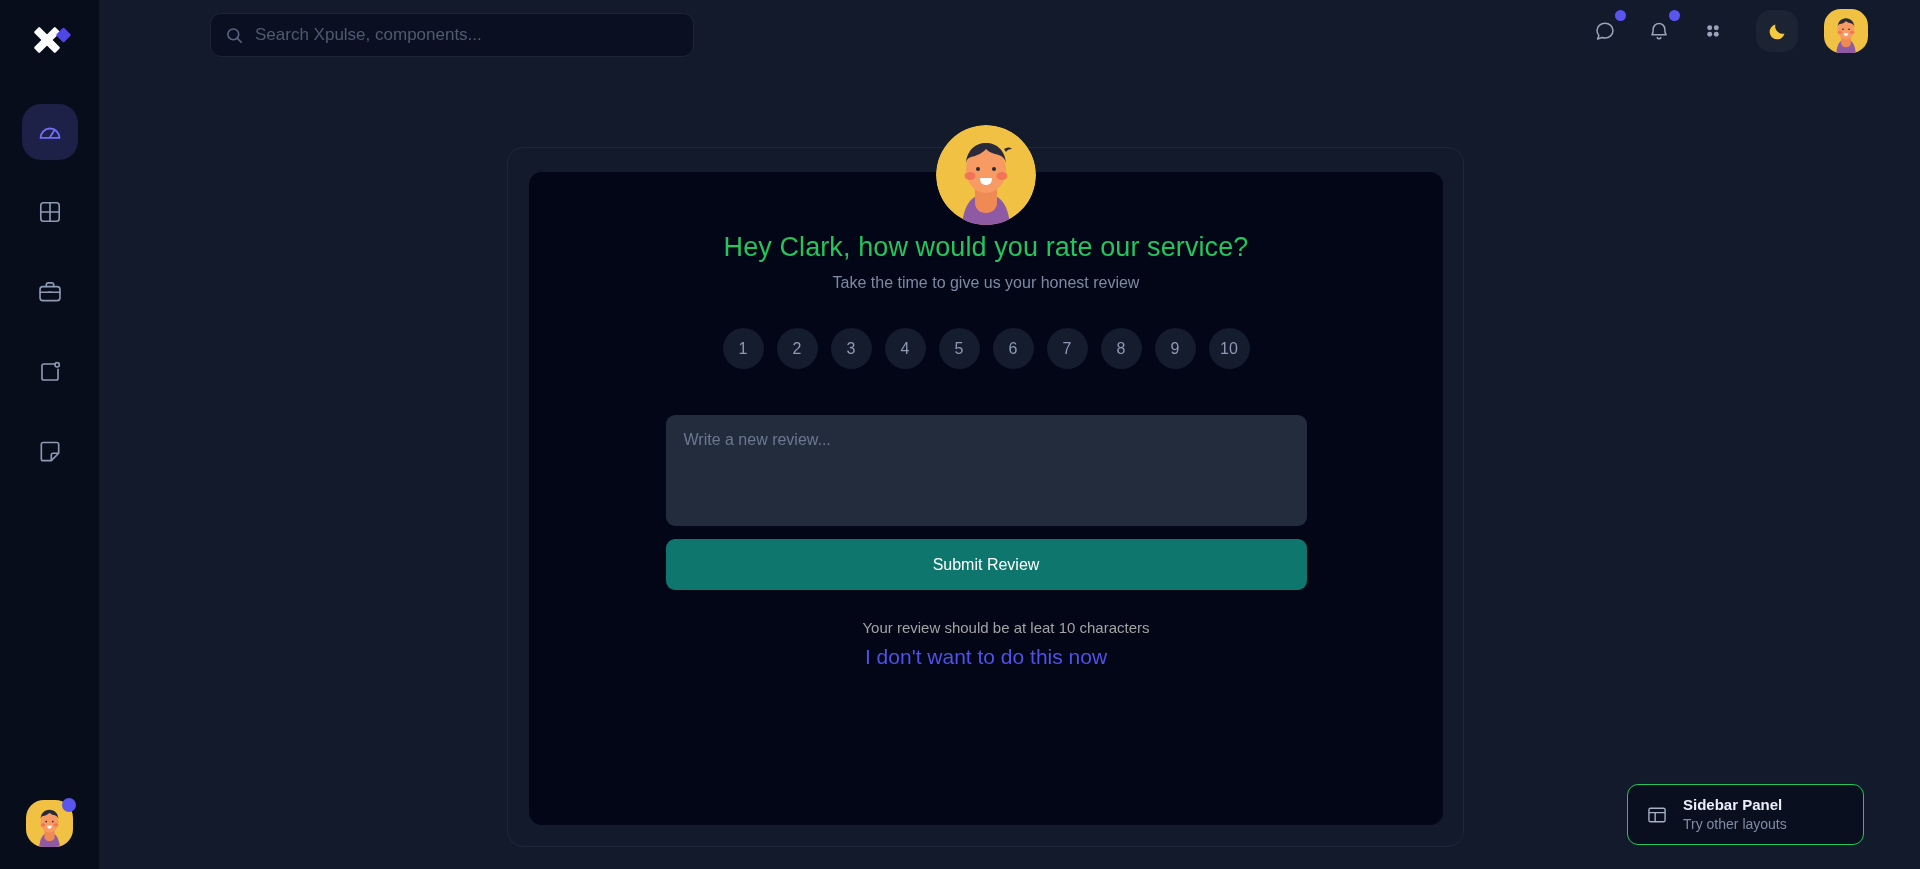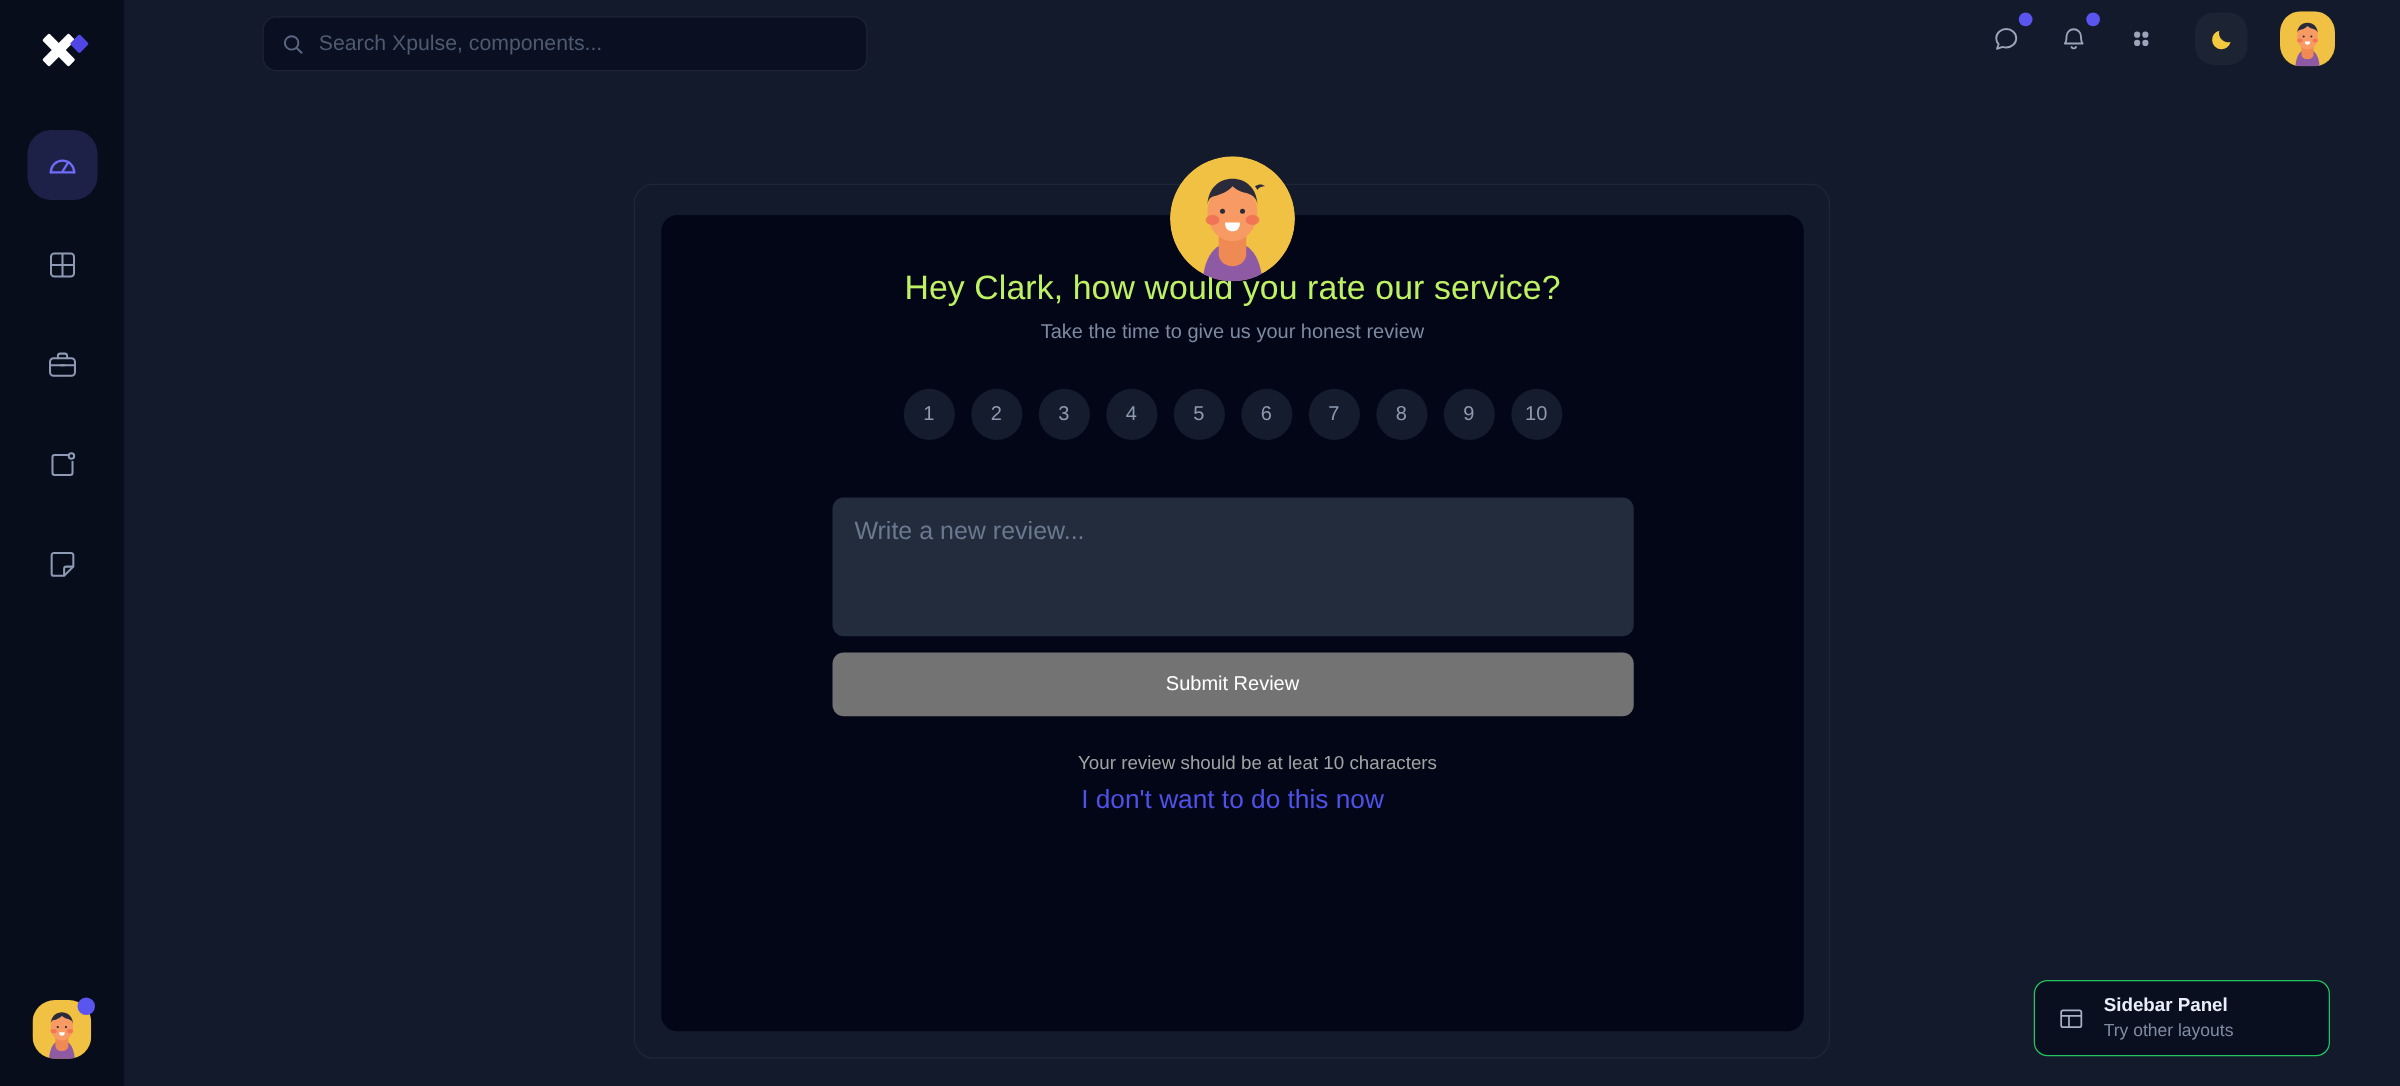--- a/index.html
+++ b/index.html
@@ -189,24 +189,24 @@
     position: absolute;
     left: 50%;
     transform: translateX(-50%);
     top: -47px;
     width: 100px; height: 100px;
     border-radius: 50%;
     overflow: hidden;
   }
 
   .card-title {
-    margin-top: 43px;
+    margin-top: 60px;
     font-size: 27px;
     font-weight: 400;
-    color: #bef264;
+    color: #22c55e;
     letter-spacing: 0.1px;
   }
   .card-subtitle {
     margin-top: 11px;
     font-size: 16px;
     color: #7c8aa3;
     text-align: center;
   }
 
   .ratings {
@@ -226,33 +226,33 @@
   }
 
   .review-box {
     margin-top: 46px;
     width: 641px;
     height: 111px;
     background: #222c3d;
     border-radius: 9px;
     padding: 16px 18px;
     font-family: "Liberation Sans", sans-serif;
-    font-size: 20px;
+    font-size: 16px;
     color: #ffffff;
     border: none;
     outline: none;
     resize: none;
   }
   .review-box::placeholder { color: #6b7990; }
 
   .submit-btn {
     margin-top: 13px;
     width: 641px;
     height: 51px;
-    background: #737373;
+    background: #0f766e;
     border: none;
     border-radius: 9px;
     color: #ffffff;
     font-family: "Liberation Sans", sans-serif;
     font-size: 16px;
     cursor: pointer;
   }
 
   .hint {
     margin-top: 29px;

